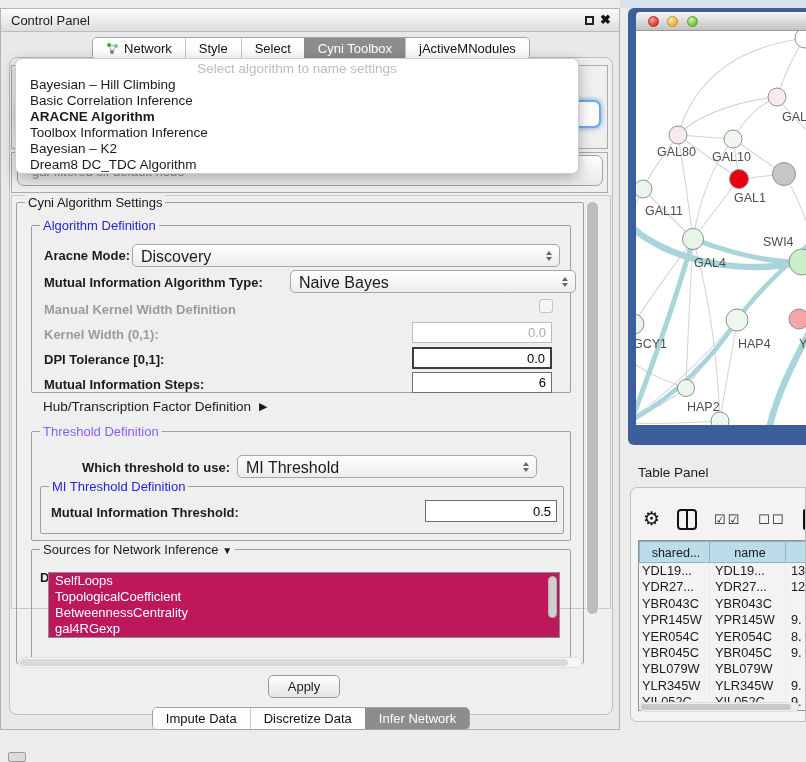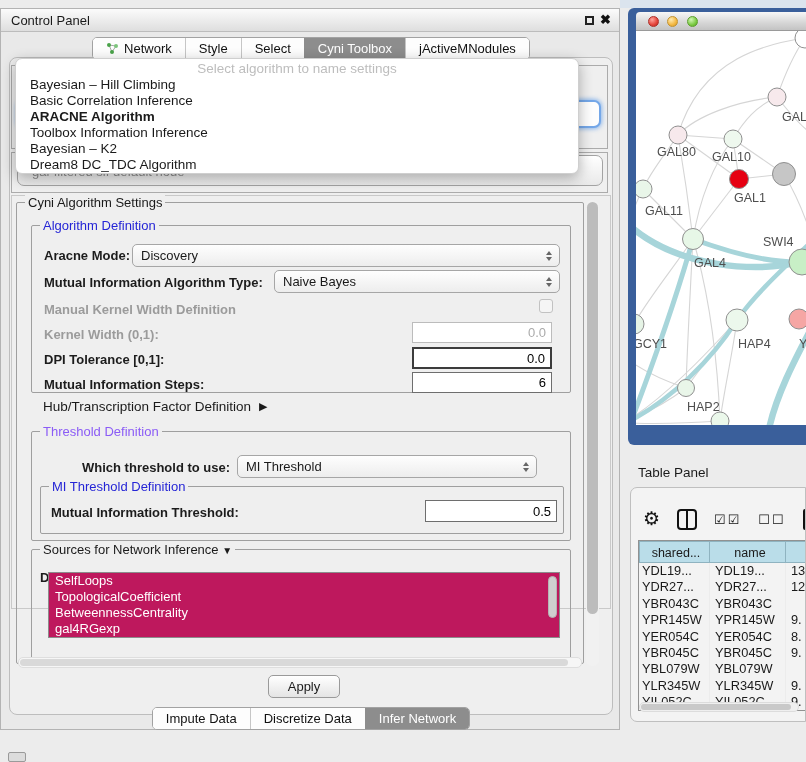--- a/index.html
+++ b/index.html
@@ -64,21 +64,21 @@
   #settings-fs { left:4px; top:6px; width:568px; height:462px; }
   #ad-fs { left:14px; top:22px; width:540px; height:168px; }
   #th-fs { left:14px; top:228px; width:540px; height:110px; }
   #mi-fs { left:8px; top:54px; width:524px; height:48px; }
   #src-fs { left:14px; top:346px; width:540px; height:112px; }
 
   .flabel { position:absolute; font-weight:bold; font-size:13px; color:#1c1c1c; white-space:nowrap; }
   .flabel.dis { color:#9b9b9b; }
 
   .combo { position:absolute; height:23px; border:1px solid #a6a6a6; border-radius:5px;
-    background:linear-gradient(#fefefe,#ededed); font-size:13px; padding:3px 22px 0 8px;
+    background:linear-gradient(#fefefe,#ededed); font-size:16px; padding:3px 22px 0 8px;
     white-space:nowrap; overflow:hidden; }
   .stepper { position:absolute; right:7px; top:50%; transform:translateY(-50%);
     display:flex; flex-direction:column; gap:2px; }
   .stepper i { display:block; width:0; height:0; border-left:3.5px solid transparent;
     border-right:3.5px solid transparent; }
   .stepper .up { border-bottom:4px solid #666; }
   .stepper .dn { border-top:4px solid #666; }
 
   .tfield { position:absolute; height:21px; background:#fff; font-size:13px;
     text-align:right; padding:0 5px; font-family:"Liberation Sans",sans-serif; }
@@ -231,21 +231,21 @@
         <div class="flabel" style="left:12px; top:22px;">Aracne Mode:</div>
         <div class="combo" style="left:100px; top:18px; width:428px;">
           <span>Discovery</span>
           <span class="stepper">
               <i class="up"></i>
               <i class="dn"></i>
             </span>
         </div>
 
         <div class="flabel" style="left:12px; top:49px;">Mutual Information Algorithm Type:</div>
-        <div class="combo" style="left:242px; top:44px; width:286px;">
+        <div class="combo" style="left:258px; top:44px; width:286px;">
           <span>Naive Bayes</span>
           <span class="stepper">
               <i class="up"></i>
               <i class="dn"></i>
             </span>
         </div>
 
         <div class="flabel dis" style="left:12px; top:76px;">Manual Kernel Width Definition</div>
         <div class="checkbox" style="left:507px; top:73px;"></div>
 

